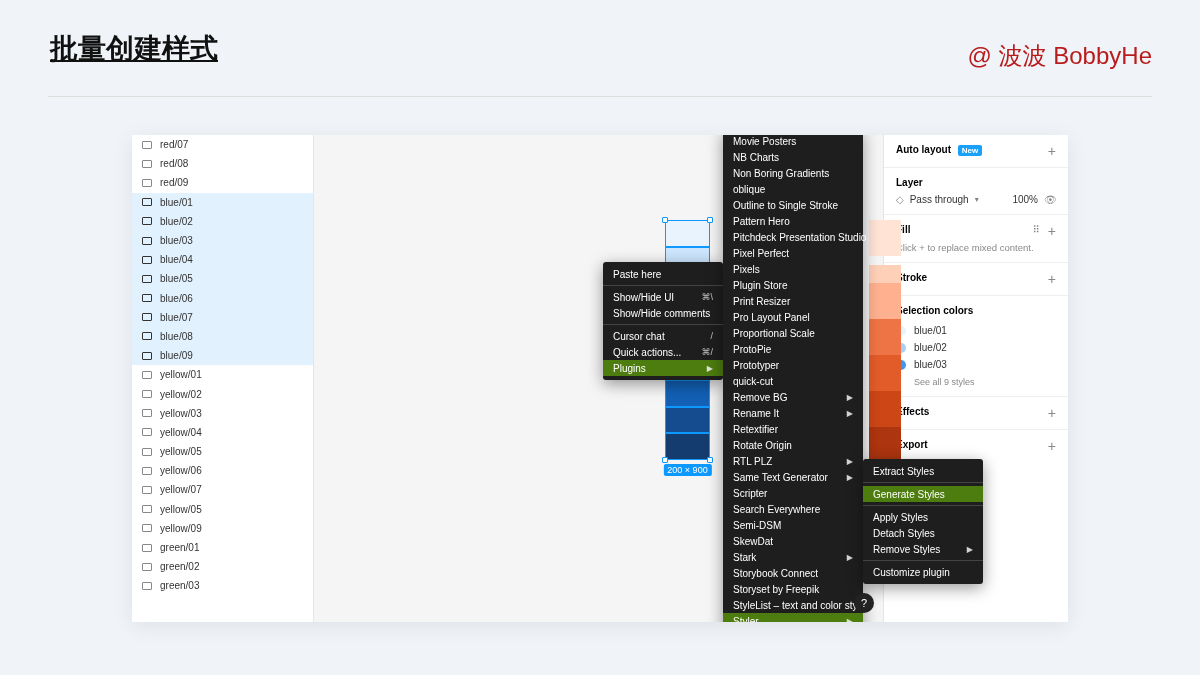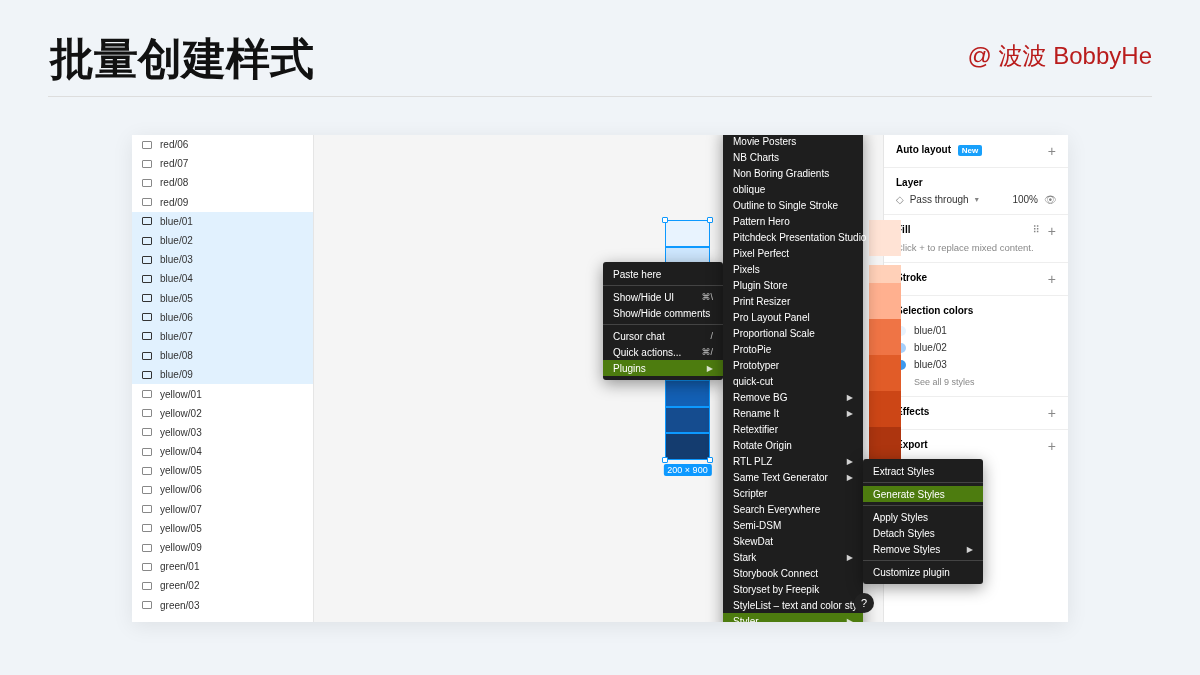--- a/index.html
+++ b/index.html
@@ -9,23 +9,24 @@
     width: 1200px;
     height: 675px;
     overflow: hidden;
     position: relative;
   }
 
   .slide-title {
     position: absolute;
     top: 30px;
     left: 50px;
-    font-size: 44px;
+    font-size: 28px;
     font-weight: 700;
     color: #111;
+    text-decoration: underline;
   }
   .slide-author {
     position: absolute;
     top: 40px;
     right: 48px;
     font-size: 24px;
     color: #b91c1c;
   }
   .hr {
     position: absolute;
@@ -176,24 +177,20 @@
 </head>
 <body>
 
 <div class="slide-title">批量创建样式</div>
 <div class="slide-author">@ 波波 BobbyHe</div>
 <div class="hr"></div>
 
 <div class="figma-window">
 
   <div class="layers-panel" id="layers">
-      <div class="layer-row">
-        <span class="layer-ico"></span>
-        <span>red/06</span>
-      </div>
       <div class="layer-row">
         <span class="layer-ico"></span>
         <span>red/07</span>
       </div>
       <div class="layer-row">
         <span class="layer-ico"></span>
         <span>red/08</span>
       </div>
       <div class="layer-row">
         <span class="layer-ico"></span>

